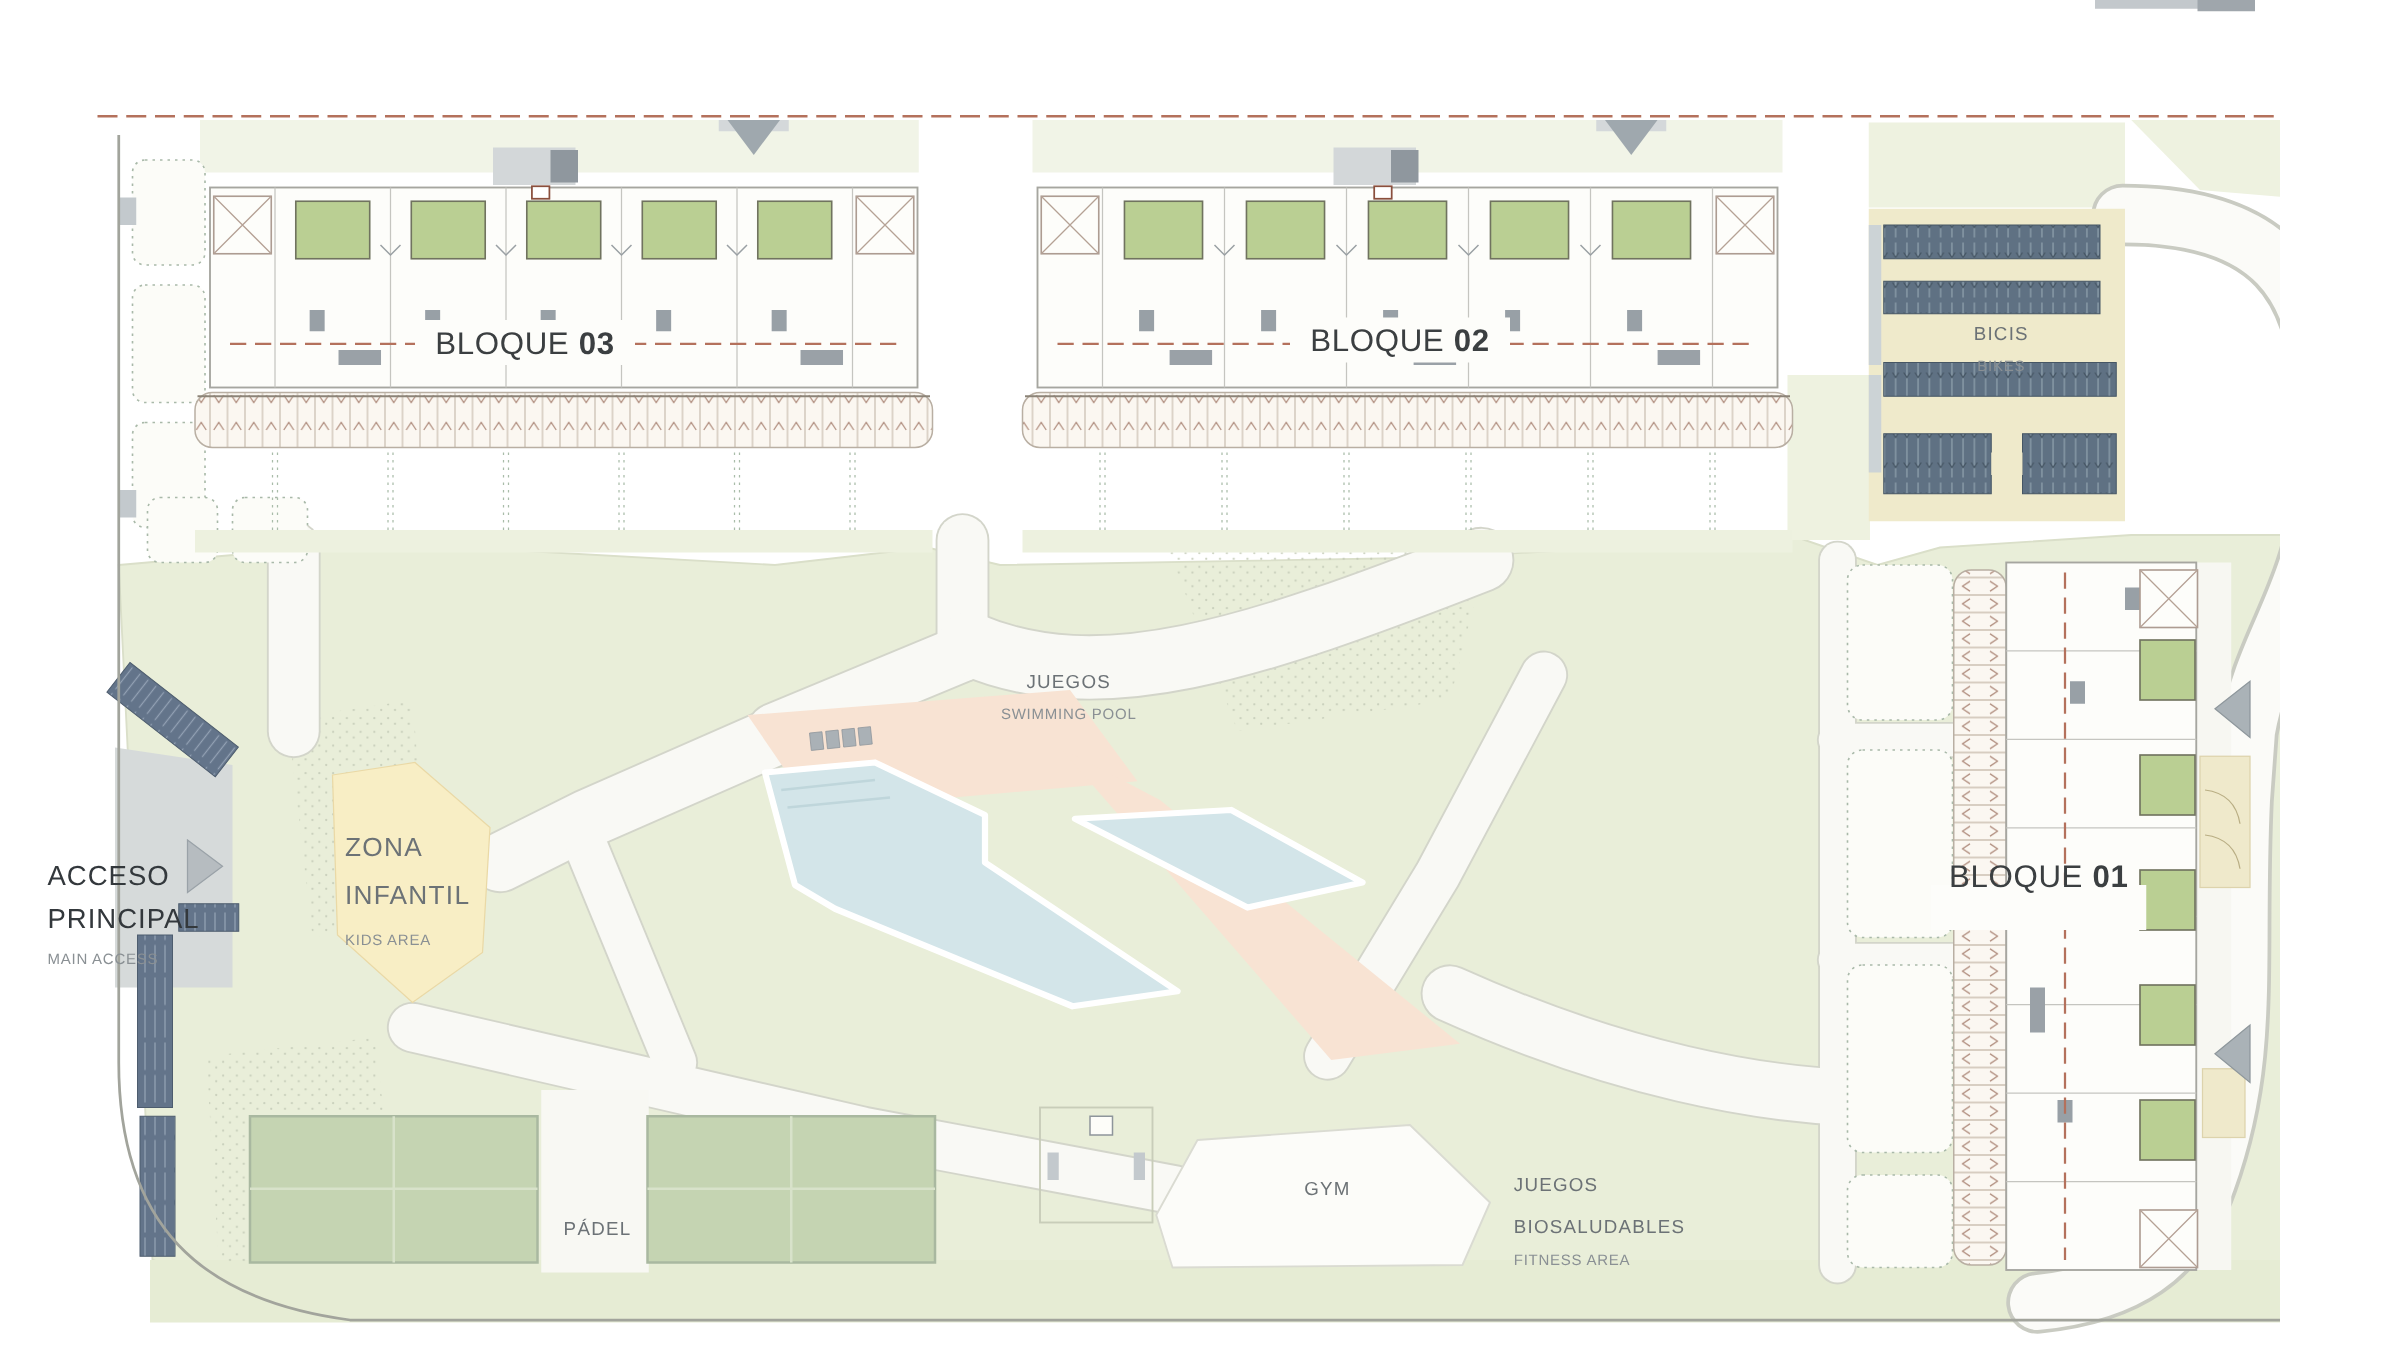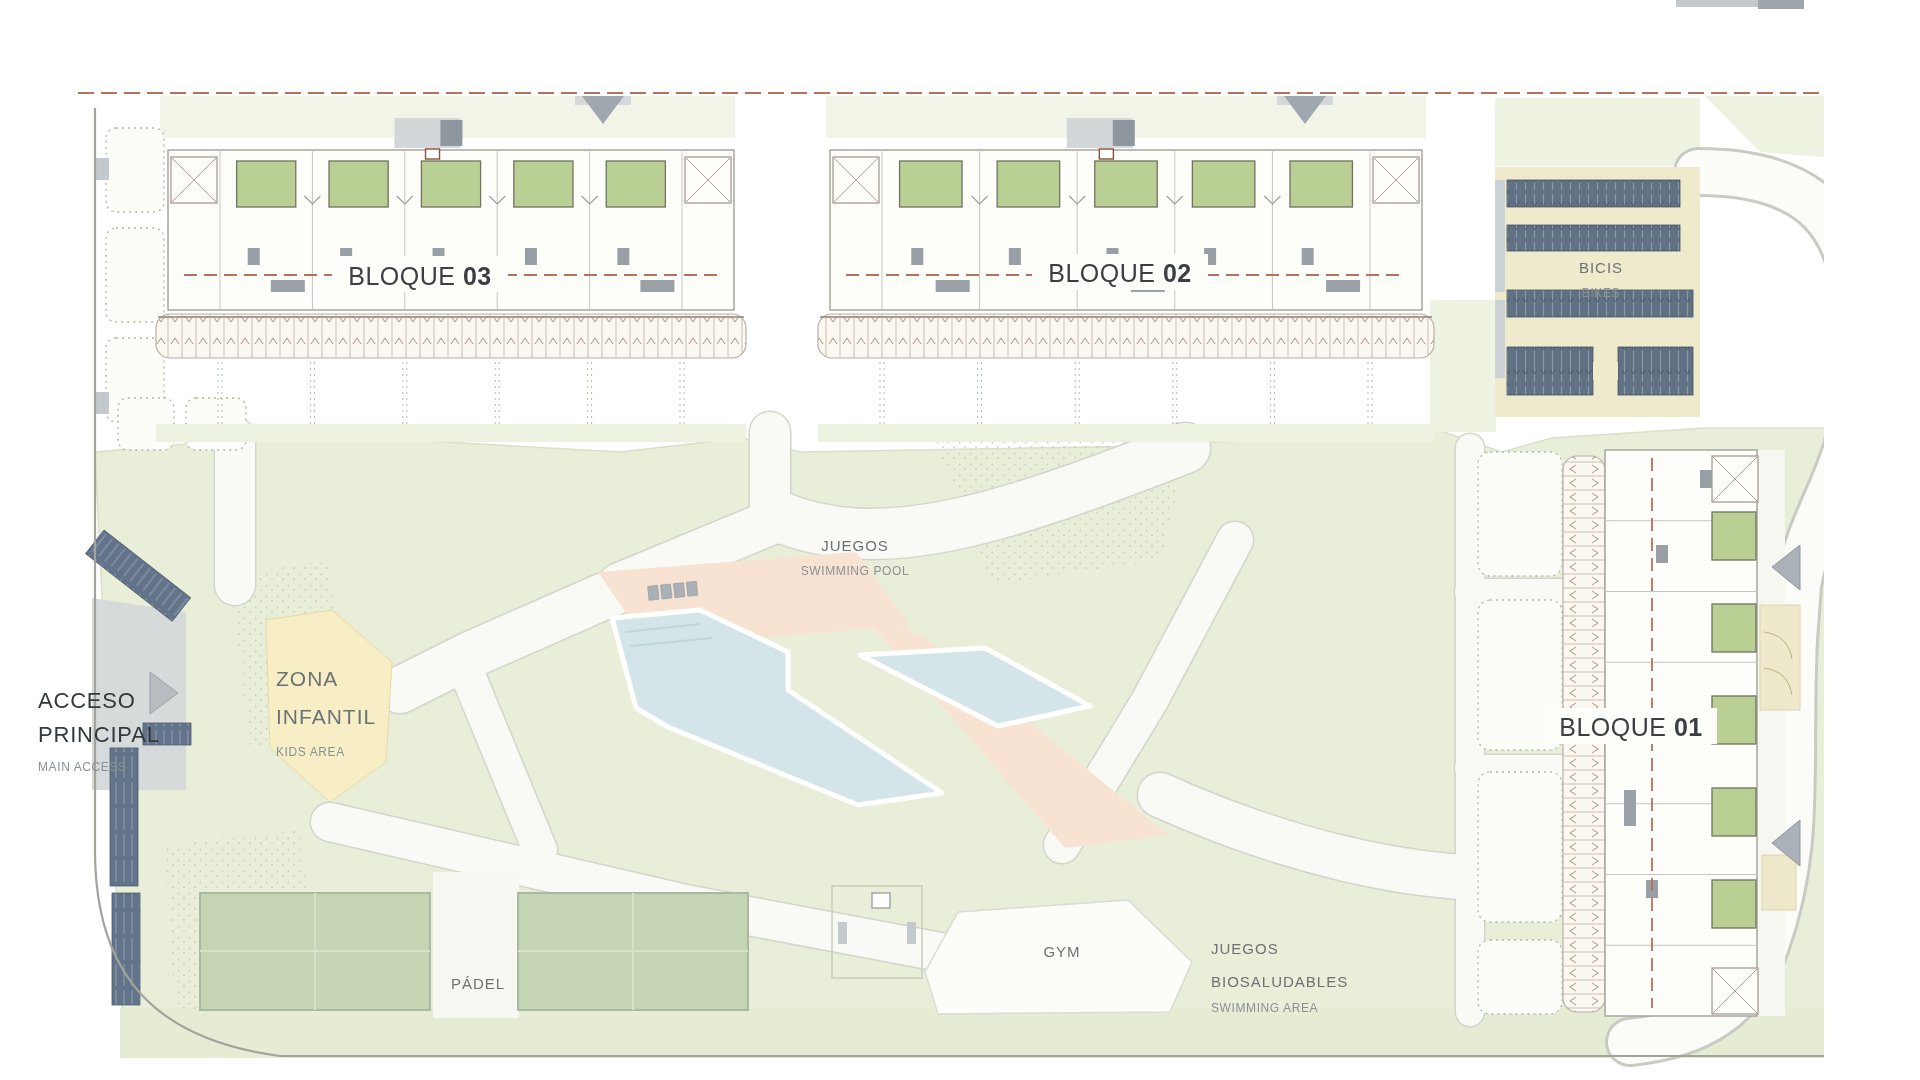--- a/index.html
+++ b/index.html
@@ -318,21 +318,21 @@
     <rect x="1852" y="0" width="20" height="5" fill="#c3c8cc"></rect>
   </g>
 </svg>
 
 <div class="lbl center block-lbl" style="left:420px;top:276px;">
   <span>BLOQUE</span>&nbsp;<b>03</b>
 </div>
 <div class="lbl center block-lbl" style="left:1120px;top:273px;">
   <span>BLOQUE</span>&nbsp;<b>02</b>
 </div>
-<div class="lbl center block-lbl" style="left:1631px;top:727px;text-align:center;">
+<div class="lbl center block-lbl" style="left:1631px;top:702px;text-align:center;">
   <span>BLOQUE</span>&nbsp;<b>01</b>
 </div>
 
 <div class="lbl center area-lbl" style="left:1601px;top:278px;">
   <div class="main">BICIS</div>
   <div class="sub">BIKES</div>
 </div>
 
 <div class="lbl center area-lbl" style="left:855px;top:556px;">
   <div class="main">JUEGOS</div>
@@ -355,16 +355,16 @@
   <div class="main">PÁDEL</div>
 </div>
 
 <div class="lbl center area-lbl" style="left:1062px;top:935px;margin-top:17px;">
   <div class="main">GYM</div>
 </div>
 
 <div class="lbl area-lbl" style="left:1211px;top:932px;">
   <div class="main" style="line-height:33px;">JUEGOS</div>
   <div class="main" style="line-height:33px;">BIOSALUDABLES</div>
-  <div class="sub">SWIMMING AREA</div>
+  <div class="sub">FITNESS AREA</div>
 </div>
 
 </div>
 
 </body></html>

